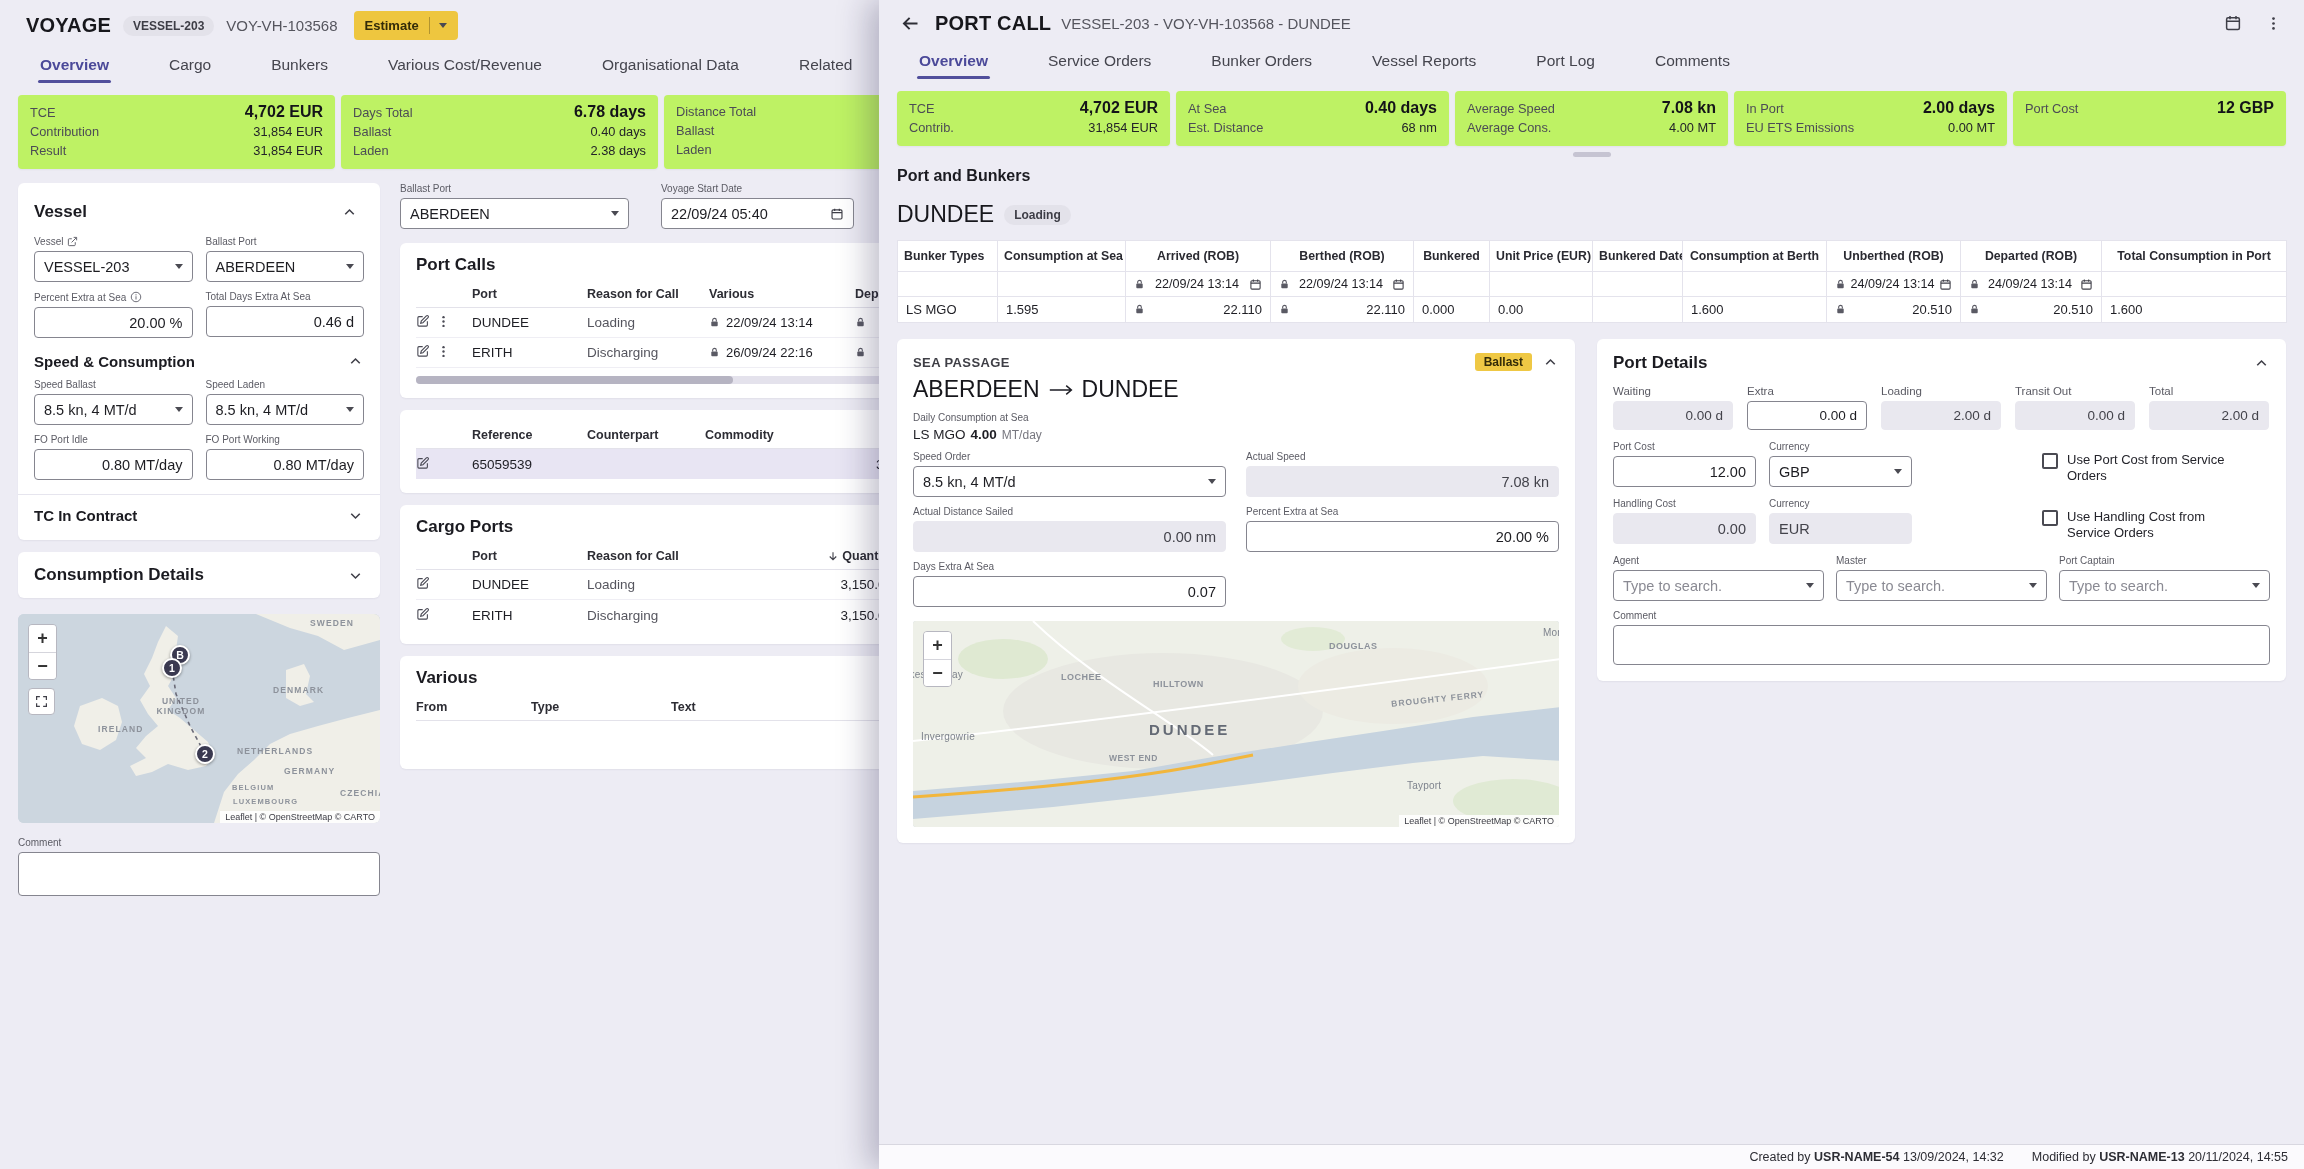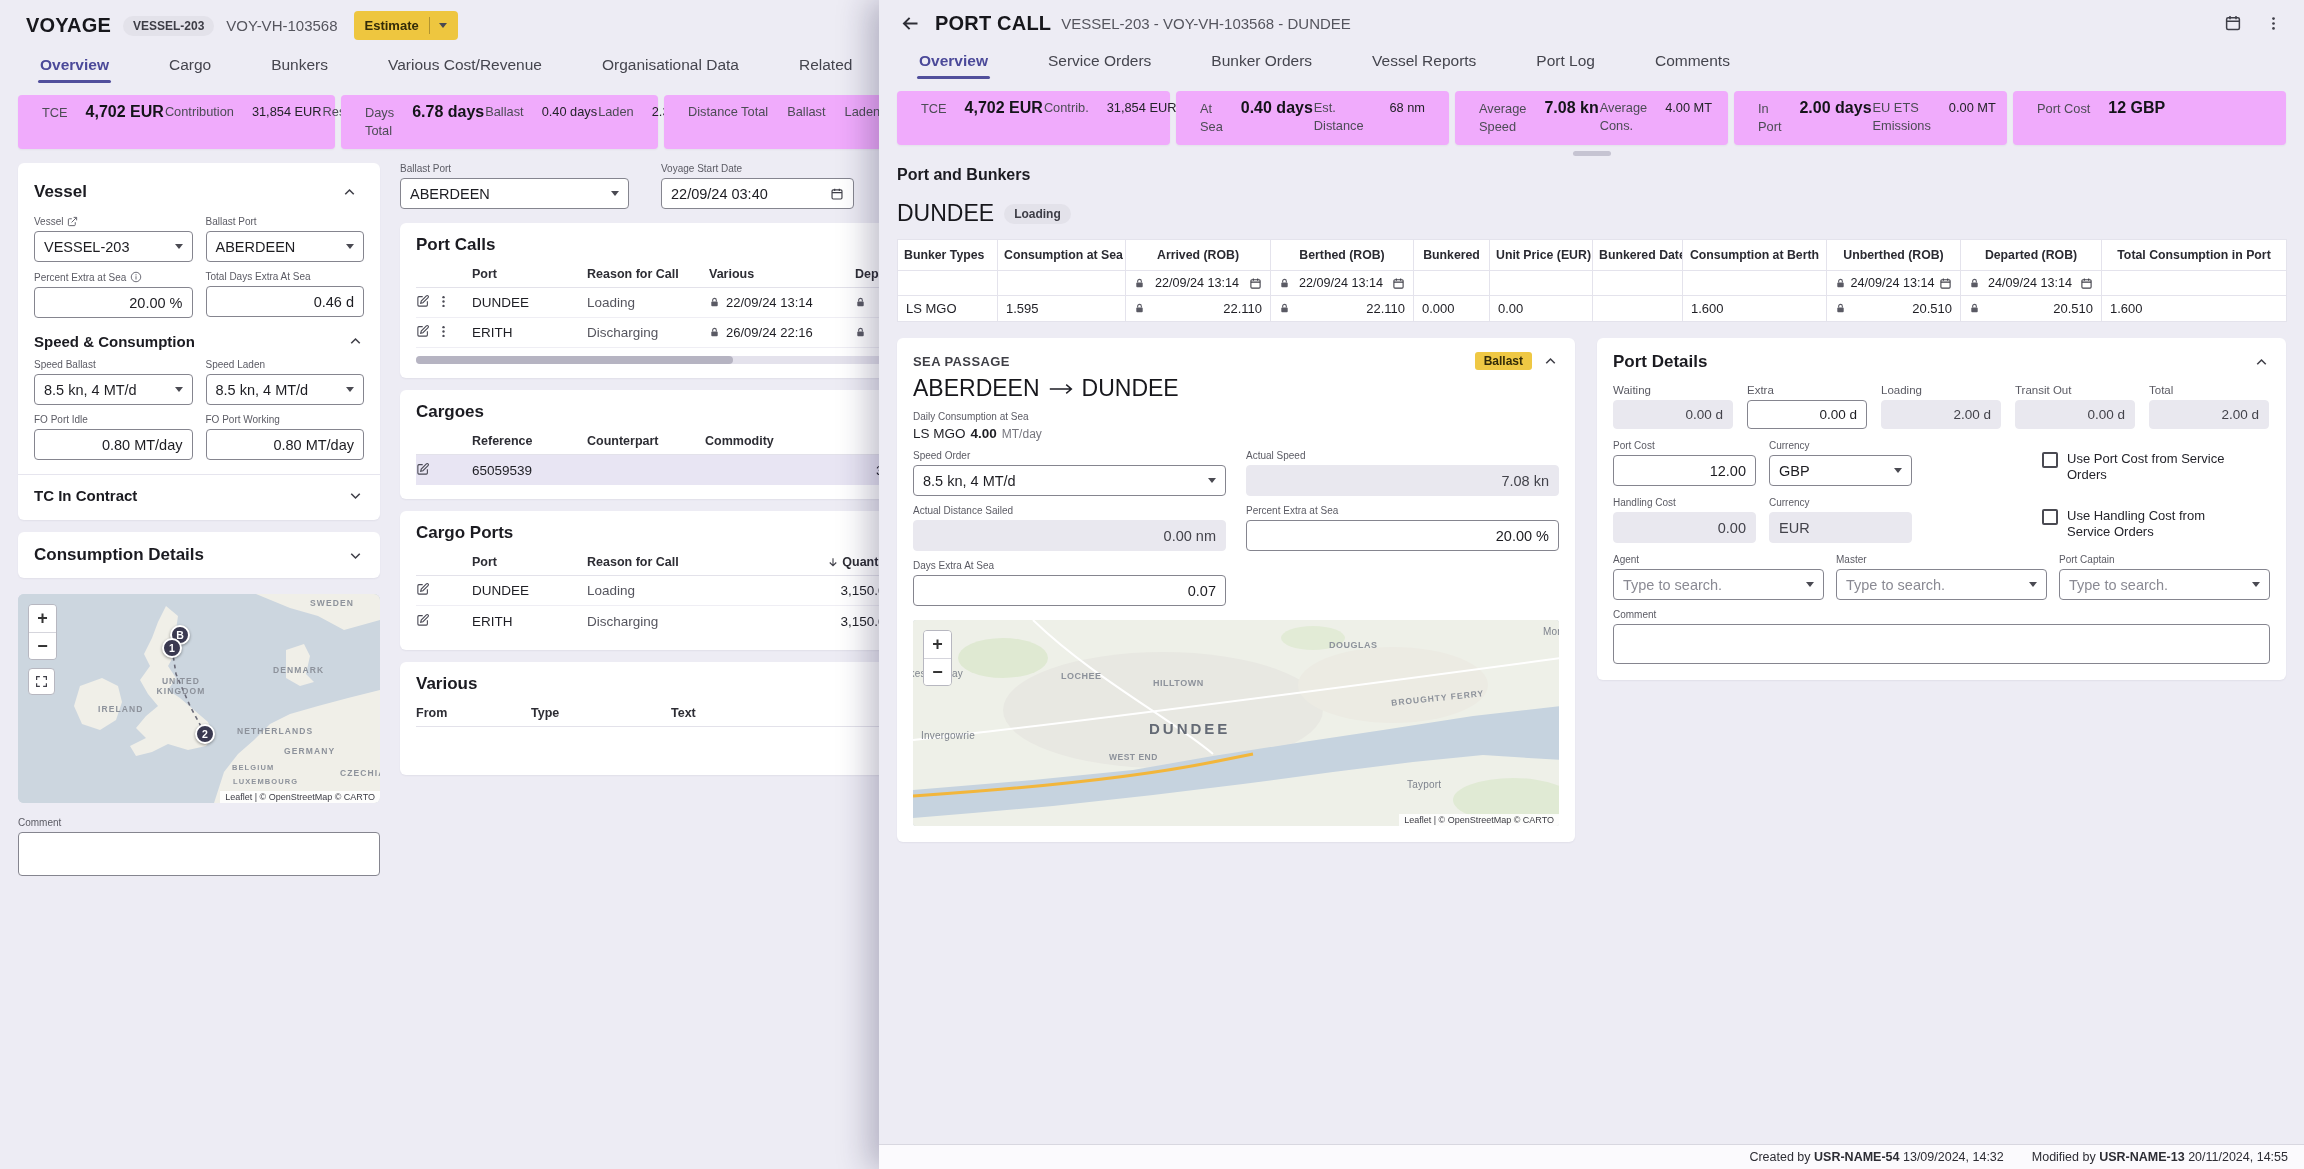--- a/index.html
+++ b/index.html
@@ -25,21 +25,21 @@
   .combo .ph{color:#8a8a93}
   .caret{width:0;height:0;border-left:4.5px solid transparent;border-right:4.5px solid transparent;border-top:5.5px solid #4a4a52}
   .textarea{border:1px solid #85858f;border-radius:4px;background:#fff;height:44px;width:100%}
   .page-title{font-size:20px;font-weight:bold;color:#17171c;letter-spacing:.2px}
   .voyage-id{font-size:15px;color:#55555e}
   .tabs{display:flex;padding-left:10px;margin-top:2px}
   .tab{padding:10px 30px 9px;font-size:15.5px;color:#45454e;position:relative;white-space:nowrap}
   .tab.active{color:#4b4999;font-weight:bold}
   .tab.active::after{content:"";position:absolute;left:28px;right:28px;bottom:0;height:3px;background:#514f9c;border-radius:2px}
   .kpi-row{display:flex;gap:6px;margin:12px 18px 0}
-  .kpi{background:#f0abfc;border-radius:4px;padding:8px 24px 9px;display:flex;gap:1px;box-shadow:0 1px 2px rgba(30,30,60,.05)}
+  .kpi{background:#bef264;border-radius:4px;padding:8px 12px 9px;display:flex;flex-direction:column;gap:1px;box-shadow:0 1px 2px rgba(30,30,60,.05)}
   .kpi .r{display:flex;justify-content:space-between;align-items:baseline;font-size:12.8px;color:#4c4c55;line-height:18px;gap:18px}
   .kpi .r.first .v{font-size:16px;font-weight:bold;color:#141419}
   .kpi .v{color:#232329;white-space:nowrap}
   .icon-btn{display:inline-flex;align-items:center;justify-content:center;width:30px;height:30px;border-radius:50%;background:transparent;border:none}
   .grid2{display:grid;grid-template-columns:1fr 1fr;column-gap:13px}
   .sub-head{display:flex;justify-content:space-between;align-items:center;margin-top:15px;font-size:15px;font-weight:bold;color:#1b1b21}
   .divider{height:1px;background:#e6e5ee;margin:14px -16px 0}
 
   
   .mapbox{position:relative;overflow:hidden;border-radius:6px;background:#ccd6df}
@@ -348,21 +348,21 @@
           <div class="tf1">
             <div class="label" style="margin-top:0" data-interactable="false">Ballast Port</div>
             <div class="select" data-interactable="true">
                 <span data-interactable="false">ABERDEEN</span>
                 <span class="caret" data-interactable="false"></span>
               </div>
           </div>
           <div class="tf2">
             <div class="label" style="margin-top:0" data-interactable="false">Voyage Start Date</div>
             <div class="input datefield" data-interactable="true">
-              <span data-interactable="false">22/09/24 03:40</span>
+              <span data-interactable="false">22/09/24 05:40</span>
               <svg data-interactable="true" viewBox="0 0 24 24" width="14" height="14" fill="none" stroke="#3f3f48" stroke-width="2">
                   <rect x="3.5" y="5" width="17" height="15.5" rx="2"></rect>
                   <path d="M3.5 9.5h17M8 2.8V7M16 2.8V7"></path>
                 </svg>
             </div>
           </div>
         </div>
 
         <div class="card tcard portcalls" data-interactable="false">
           <div class="card-title" data-interactable="false">Port Calls</div>
@@ -428,21 +428,20 @@
                   <rect x="5" y="10" width="14" height="10" rx="2" fill="#5a5a64"></rect>
                 </svg>
               </div>
           </div>
           <div class="hscroll" data-interactable="true">
               <div class="thumb" data-interactable="true"></div>
             </div>
         </div>
 
         <div class="card tcard cargoes" data-interactable="false">
-          <div class="card-title" data-interactable="false">Cargoes</div>
           <div class="thead">
             <div></div>
             <div data-interactable="false">Reference</div>
             <div data-interactable="false">Counterpart</div>
             <div data-interactable="false">Commodity</div>
             <div class="cell num" data-interactable="false">Quantity</div>
             <div data-interactable="false">UoM</div>
           </div>
           <div class="trow selected" data-interactable="true">
             <div class="cell icons">

